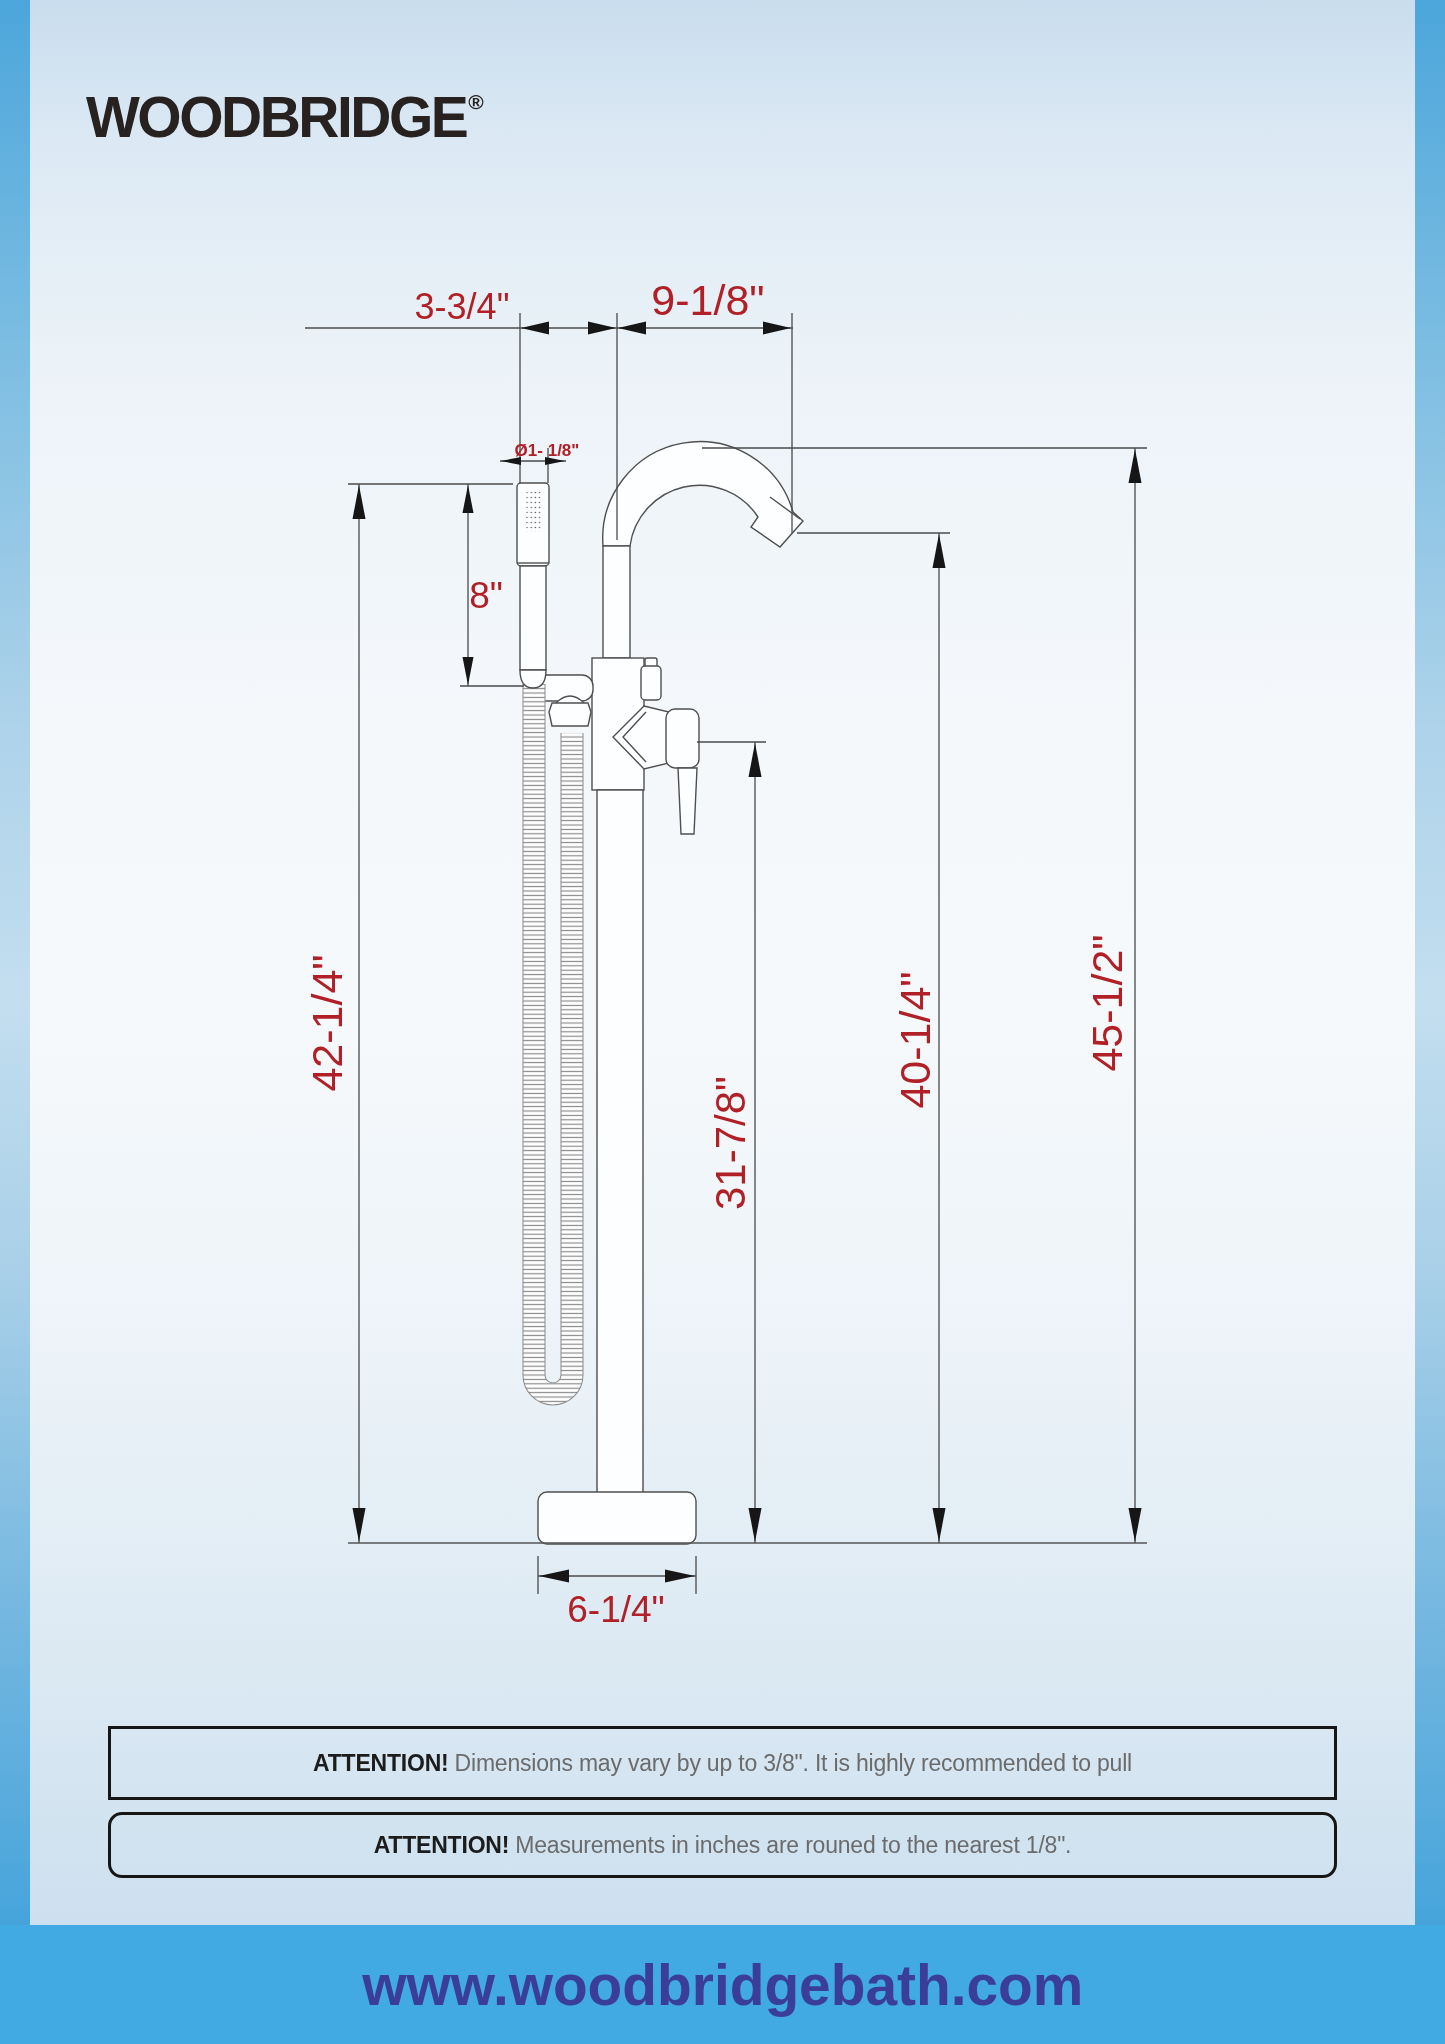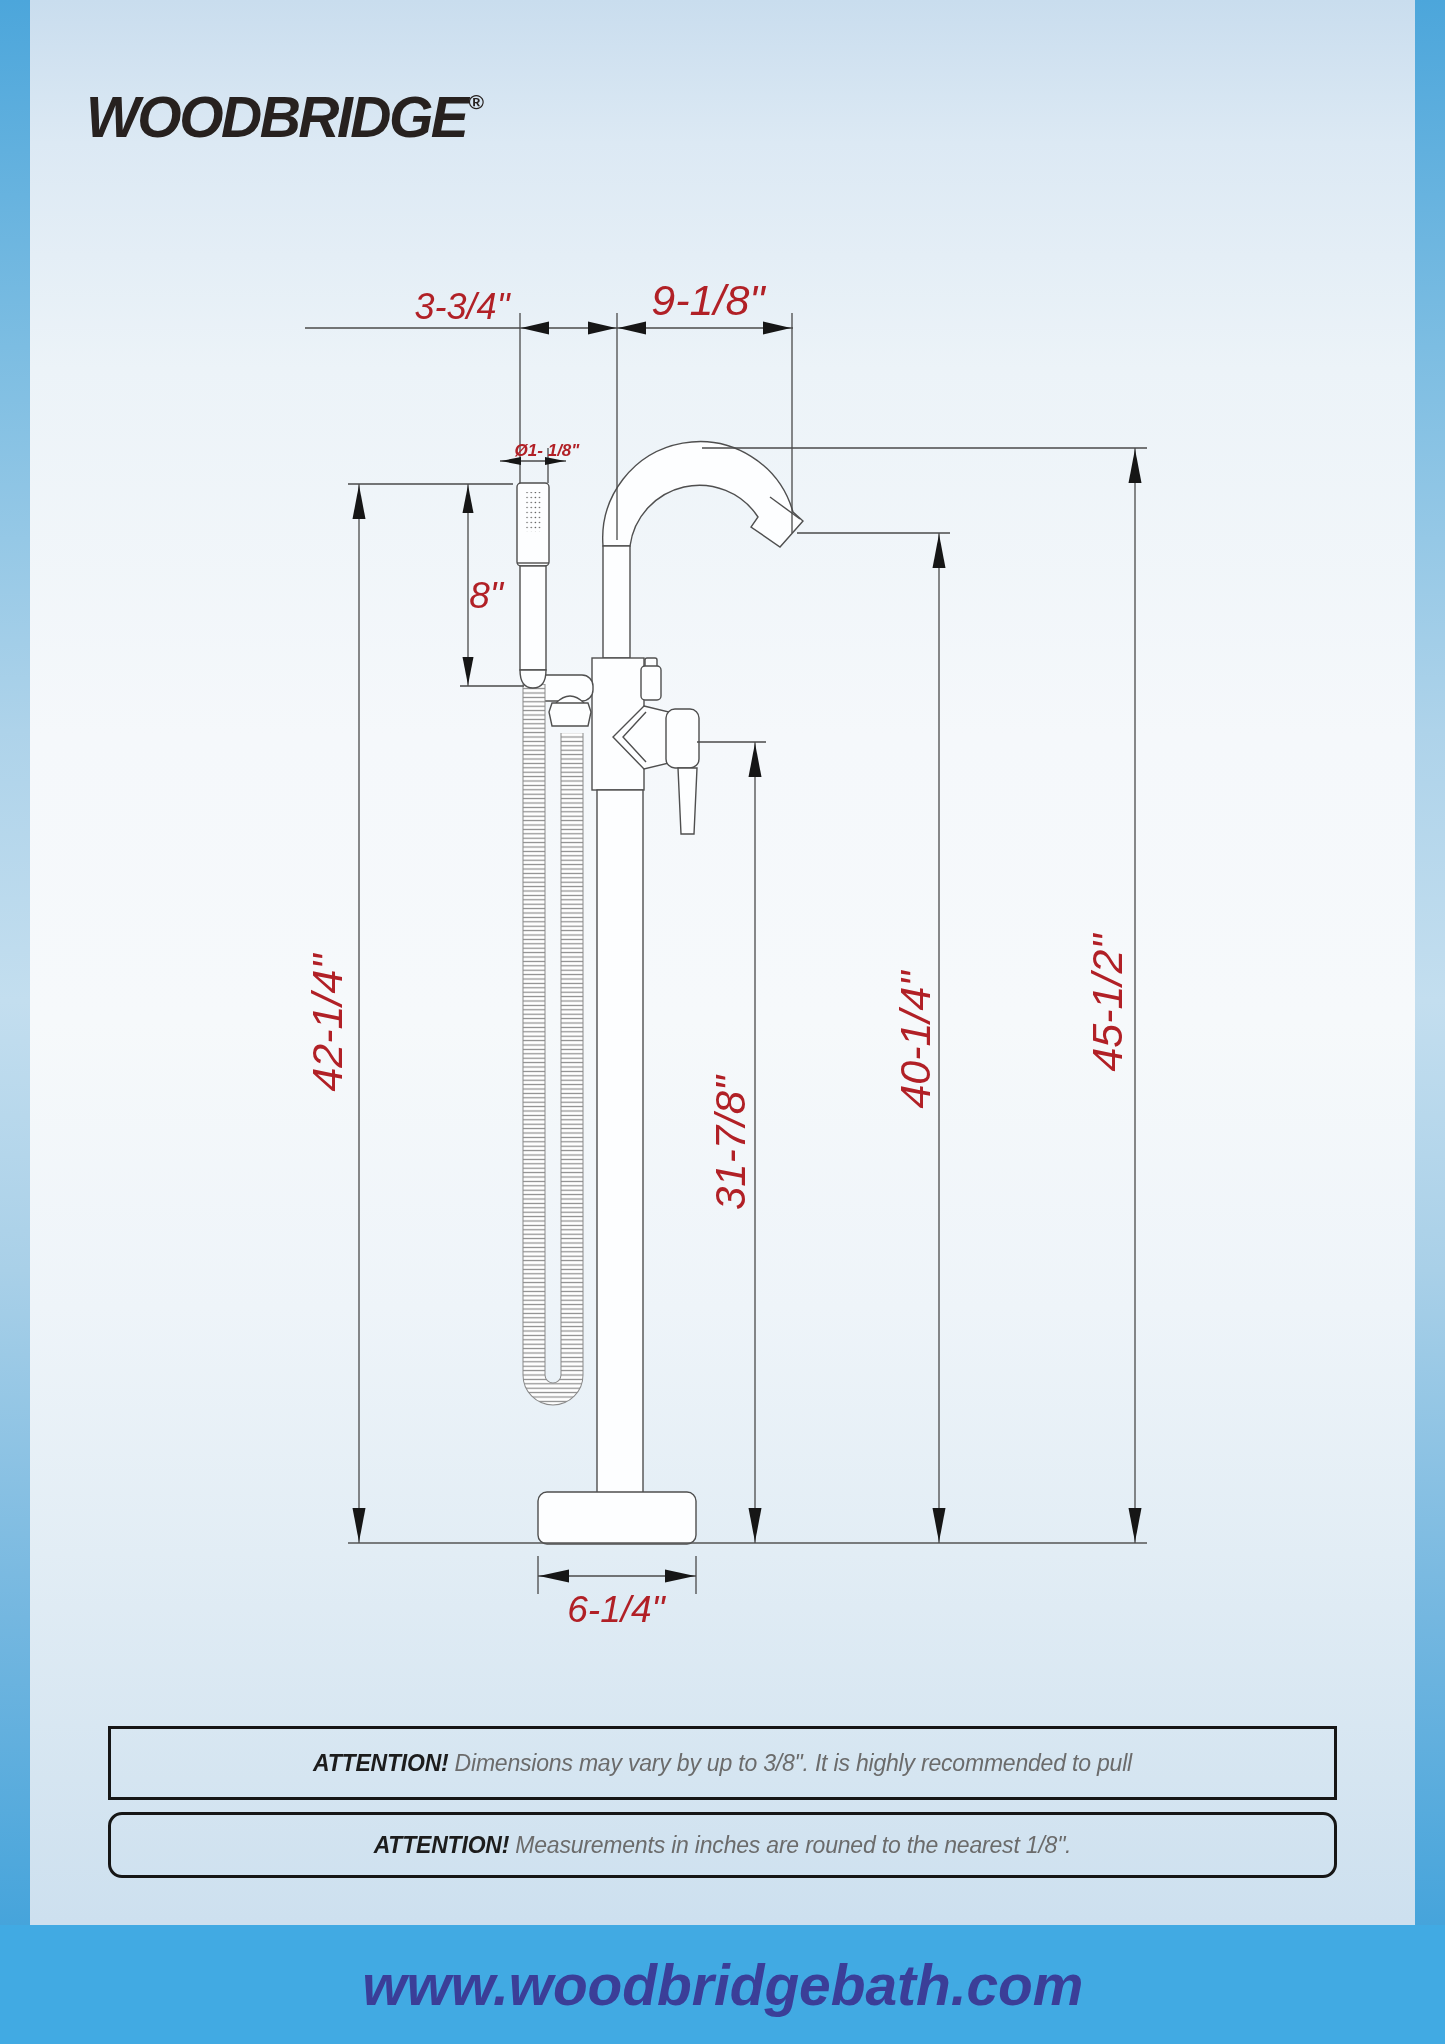--- a/index.html
+++ b/index.html
@@ -4,21 +4,20 @@
 <style>
   html,body{margin:0;padding:0;}
   .page{
     position:relative;
     width:1445px;height:2044px;
     overflow:hidden;
     font-family:"Liberation Sans", sans-serif;
     background:linear-gradient(180deg,
       #c9ddee 0%, #dce9f4 7%, #ecf3f8 18%, #f5f8fb 36%,
       #f6f9fb 50%, #eef4f9 64%, #e2edf5 76%, #d5e5f1 87%, #cde0ef 94%, #cde0ef 100%);
-    font-style:italic;
   }
   .side-strip{
     position:absolute;top:0;width:30px;height:1925px;z-index:3;
     background:linear-gradient(180deg,
       #4ca6db 0%, #7cbde2 18%, #aed3ea 38%, #c3deef 52%,
       #a9d0e8 66%, #74b7e0 84%, #46a4db 100%);
   }
   .side-strip.left{left:0;}
   .side-strip.right{right:0;}
   .logo{

